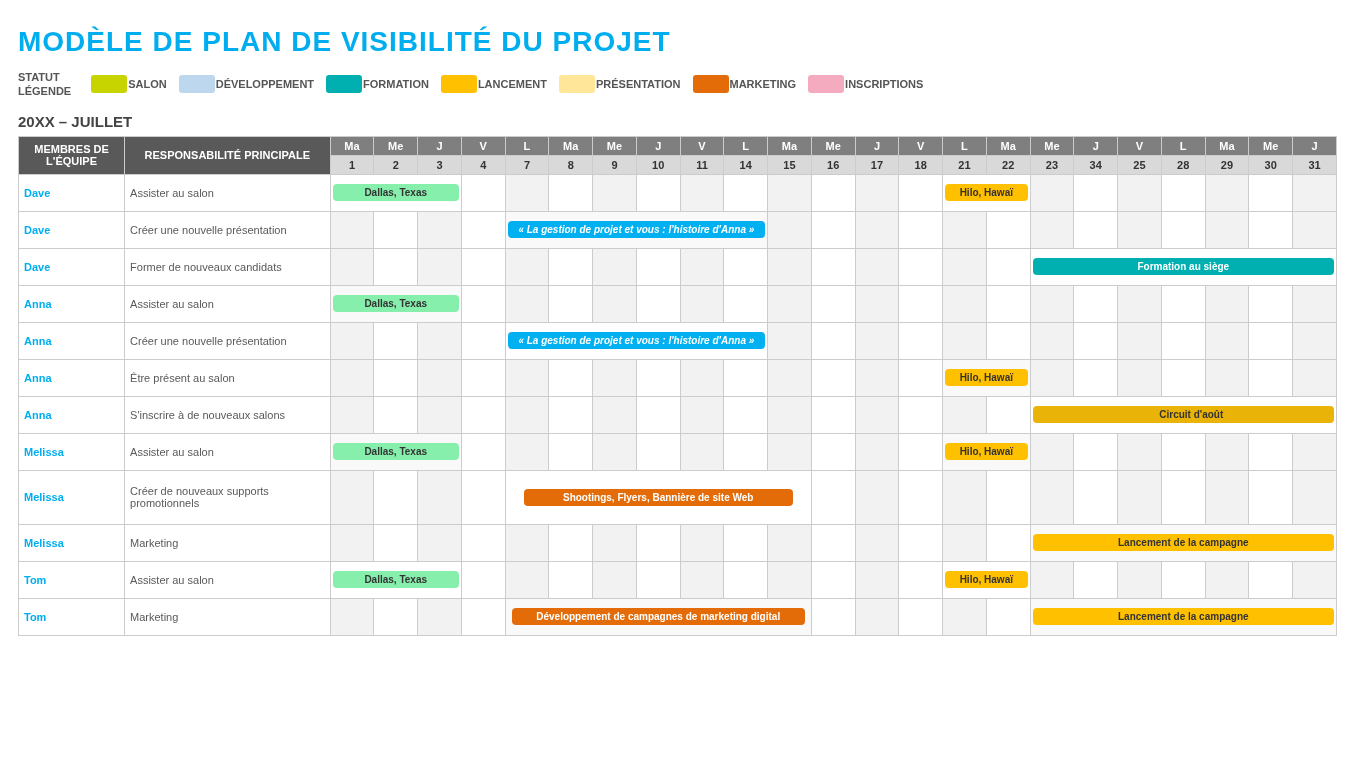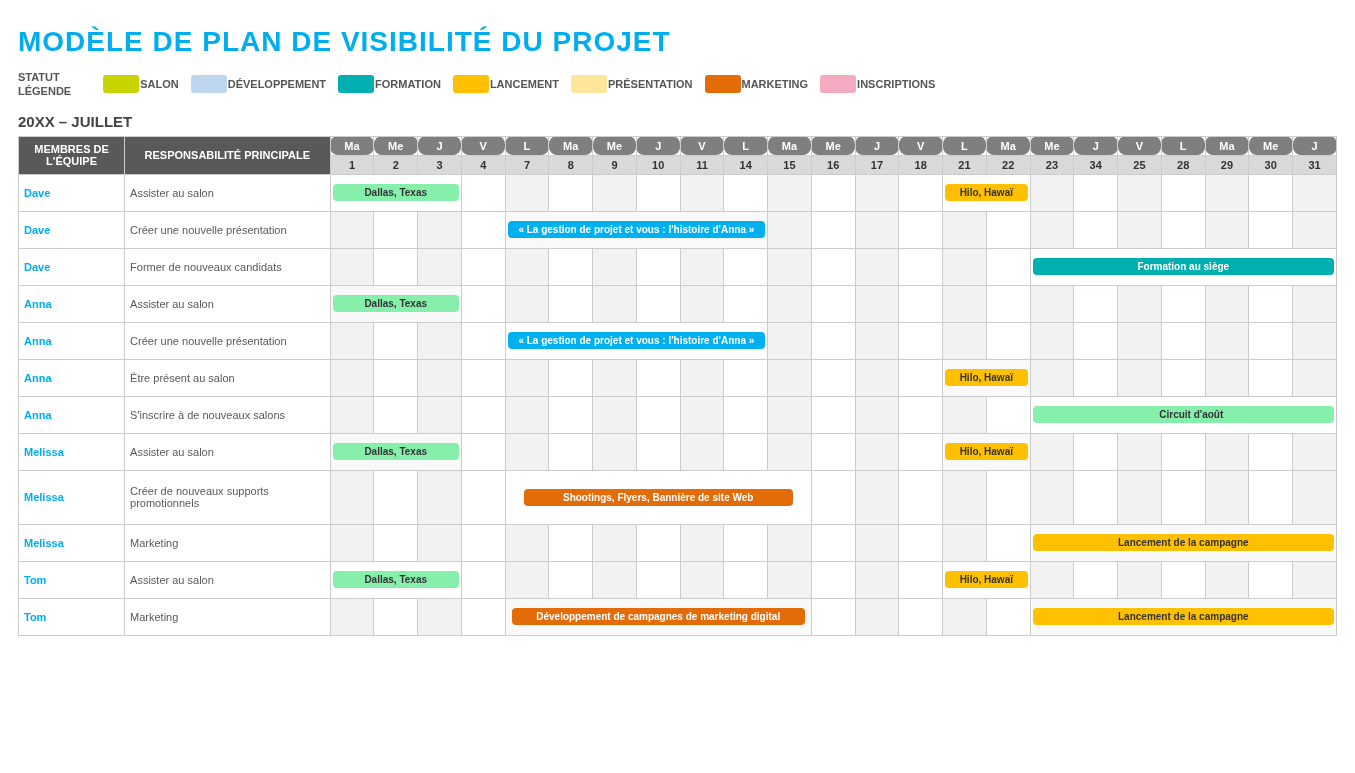--- a/index.html
+++ b/index.html
@@ -23,21 +23,21 @@
       display: flex;
       align-items: center;
       gap: 12px;
       margin-bottom: 14px;
       flex-wrap: wrap;
     }
     .legend-label {
       font-size: 11px;
       font-weight: 700;
       color: #555;
-      margin-right: 20px;
+      margin-right: 8px;
       line-height: 1.3;
     }
     .legend-item {
       display: flex;
       align-items: center;
       gap: 1px;
       font-size: 11px;
       color: #555;
       font-weight: 600;
     }
@@ -69,21 +69,20 @@
       vertical-align: middle;
       font-size: 11px;
     }
     .header-dayname {
       background: #7f7f7f;
       color: #fff;
       text-align: center;
       font-weight: 700;
       font-size: 11px;
       padding: 3px 1px;
-      border-radius: 8px;
     }
     .header-daynum {
       background: #d9d9d9;
       color: #333;
       text-align: center;
       font-weight: 700;
       font-size: 11px;
       padding: 3px 1px;
     }
     .header-member {
@@ -133,25 +132,25 @@
       text-align: center;
       padding: 3px 4px;
       white-space: nowrap;
       overflow: hidden;
       text-overflow: ellipsis;
       display: block;
       width: 100%;
       height: 100%;
     }
     .event-salon { background: #86efac; color: #333; }
-    .event-dev { background: #00B0F0; }
+    .event-dev { background: #00B0F0; font-style: italic; }
     .event-formation { background: #00B0B0; }
     .event-lancement { background: #FFC000; color: #333; }
     .event-marketing { background: #E36C09; }
-    .event-inscriptions { background: #86efac; color: #333; padding-left: 20px; }
+    .event-inscriptions { background: #eab308; color: #333; padding-left: 20px; }
     .row-alt { background: #f9f9f9; }
     .row-white { background: #fff; }
   </style>
 </head>
 <body>
 
 <h1 class="main-title">MODÈLE DE PLAN DE VISIBILITÉ DU PROJET</h1>
 
 <div class="legend-section">
   <span class="legend-label">STATUT<br>LÉGENDE</span>

